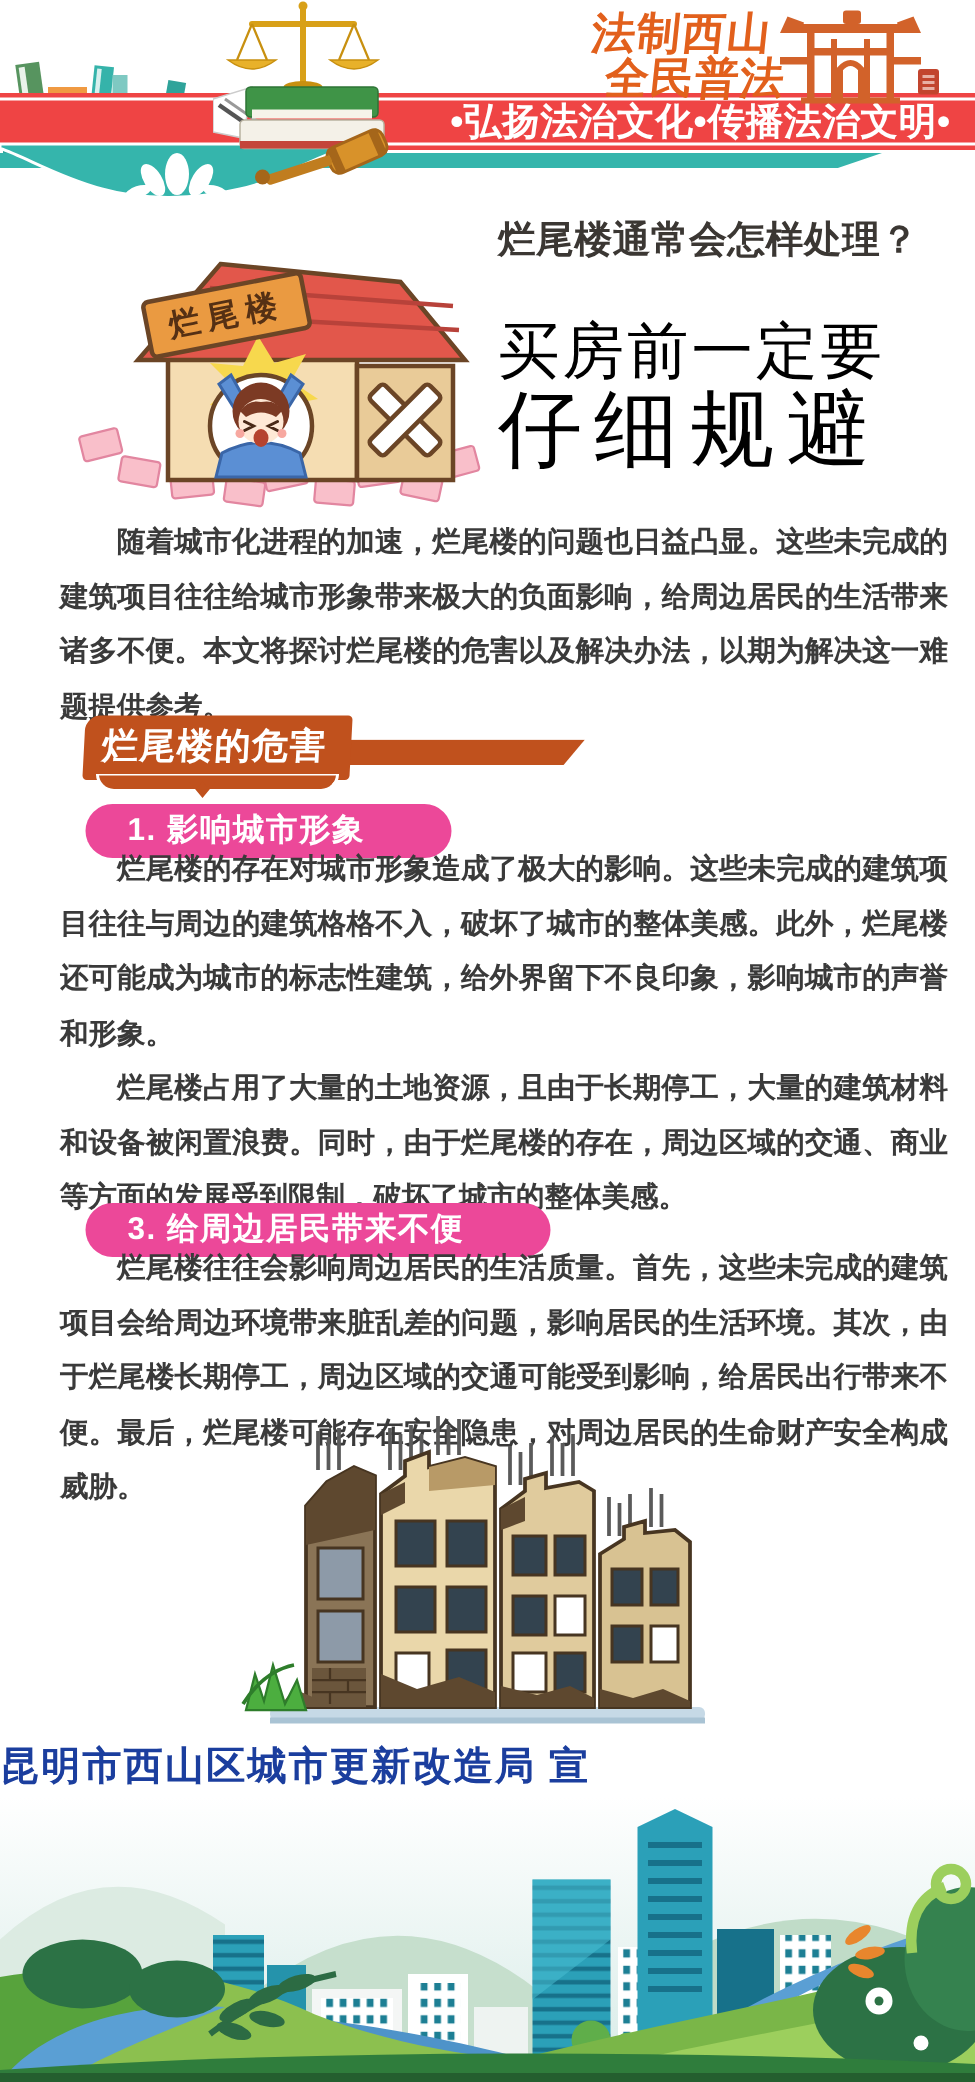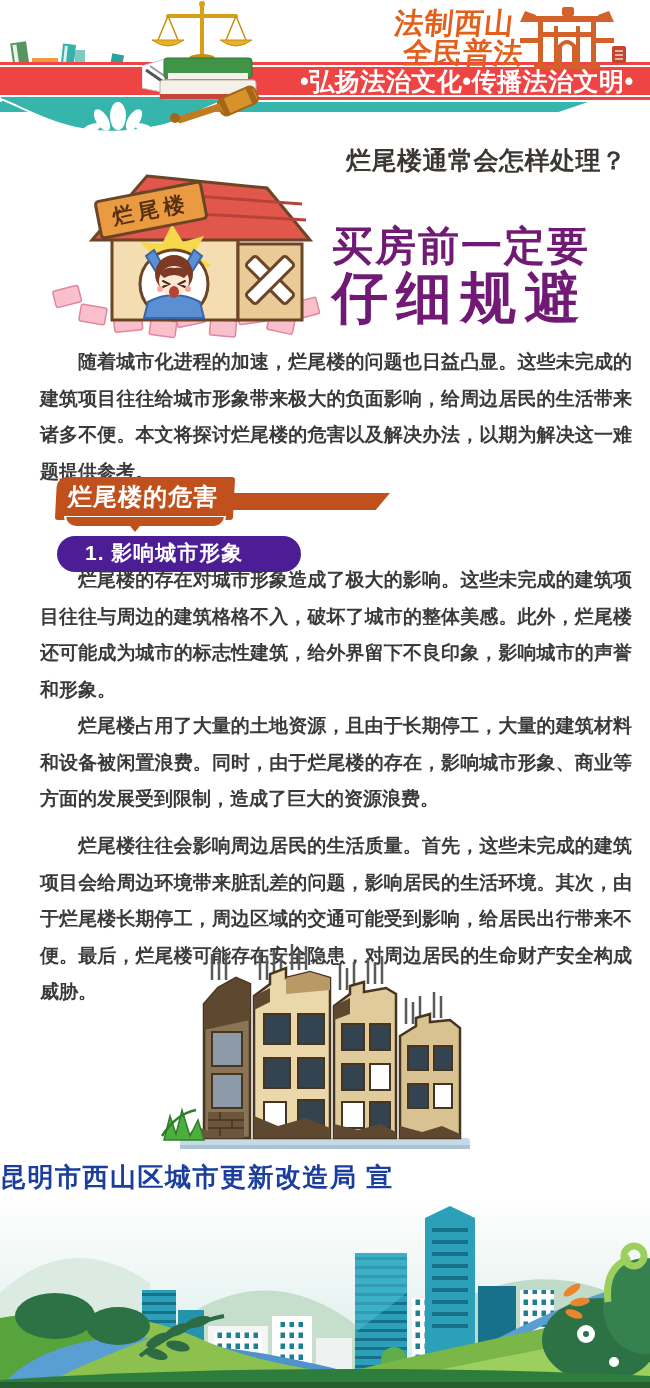--- a/index.html
+++ b/index.html
@@ -22,22 +22,22 @@
          font-weight:900;font-size:29px;line-height:30px;transform:skewX(-6deg);letter-spacing:1px;}
   .brand .l1{margin-right:12px;}
 
   
   .house-illo{position:absolute;left:52px;top:138px;width:285px;height:202px;}
   .house-sign{position:absolute;left:44px;top:52px;width:104px;height:34px;background:#ea9a41;
               border:3px solid #6b4526;border-radius:5px;transform:rotate(-11deg);
               color:#553014;font-weight:900;font-size:21px;letter-spacing:5px;
               display:flex;align-items:center;justify-content:center;}
   .q-block{position:absolute;left:332px;top:144px;color:#3b3733;font-size:25px;font-weight:900;
-           line-height:33px;letter-spacing:0.5px;white-space:nowrap;margin-left:14px;}
-  .headline{position:absolute;left:332px;top:224px;color:#701a75;font-weight:700;line-height:1.08;}
+           line-height:33px;letter-spacing:0.5px;white-space:nowrap;}
+  .headline{position:absolute;left:332px;top:212px;color:#000000;font-weight:400;line-height:1.08;}
   .headline .h1{font-size:41px;letter-spacing:2px;white-space:nowrap;}
   .headline .h2{font-size:56px;letter-spacing:8px;white-space:nowrap;}
 
   
   .para{position:absolute;left:40px;width:592px;color:#3a3a3a;font-size:19px;line-height:36.5px;
         font-weight:700;text-align:justify;text-indent:2em;}
   .intro{top:344px;}
   .body1{top:562px;}
   .body2{top:708px;}
   .body3{top:828px;}
@@ -48,21 +48,21 @@
                clip-path:polygon(0 0,100% 0,93% 100%,0 100%);}
   .ribbon-main{position:absolute;left:0;top:0;background:#c0511d;color:#fff;font-size:24px;
                font-weight:900;padding:4px 16px 7px 12px;border-radius:10px 3px 3px 3px;
                transform:skewX(-3deg);letter-spacing:1px;white-space:nowrap;}
   .ribbon-trim{position:absolute;left:8px;top:39px;width:158px;height:9px;background:#c0511d;
                border:2px solid #fff;border-top-width:1px;border-radius:0 0 12px 12px;}
   .ribbon-leaf{position:absolute;left:66px;top:44px;width:26px;height:11px;background:#c0511d;
                clip-path:polygon(50% 100%,15% 0,33% 45%,50% 0,67% 45%,85% 0);}
 
   
-  .pill{position:absolute;left:57px;background:#4c1d95;color:#fff;font-size:21px;font-weight:900;
+  .pill{position:absolute;left:57px;background:#ec4899;color:#fff;font-size:21px;font-weight:900;
         padding:3px 58px 5px 28px;border-radius:20px;letter-spacing:1px;white-space:nowrap;}
   .pill1{top:536px;}
   .pill2{top:682px;}
   .pill3{top:802px;}
 
   
   .ruin{position:absolute;left:158px;top:944px;}
   .credit{position:absolute;left:0;top:1160px;width:650px;color:#1b3e9e;
           font-size:26px;font-weight:900;letter-spacing:1.5px;}
   .skyline{position:absolute;left:0;top:1198px;}
@@ -243,22 +243,23 @@
   <div class="ribbon">
     <div class="ribbon-tail"></div>
     <div class="ribbon-main">烂尾楼的危害</div>
     <div class="ribbon-trim"></div>
     <div class="ribbon-leaf"></div>
   </div>
 
   <div class="pill pill1">1. 影响城市形象</div>
   <div class="para body1">烂尾楼的存在对城市形象造成了极大的影响。这些未完成的建筑项目往往与周边的建筑格格不入，破坏了城市的整体美感。此外，烂尾楼还可能成为城市的标志性建筑，给外界留下不良印象，影响城市的声誉和形象。</div>
 
-  <div class="para body2">烂尾楼占用了大量的土地资源，且由于长期停工，大量的建筑材料和设备被闲置浪费。同时，由于烂尾楼的存在，影响城市形象、商业等方面的发展受到限制，造成了巨大的资源浪费。</div>
-
+  <div class="para body2">烂尾楼占用了大量的土地资源，且由于长期停工，大量的建筑材料和设备被闲置浪费。同时，由于烂尾楼的存在，周边区域的交通、商业等方面的发展受到限制，破坏了城市的整体美感。</div>
+
+  <div class="pill pill3">3. 给周边居民带来不便</div>
   <div class="para body3">烂尾楼往往会影响周边居民的生活质量。首先，这些未完成的建筑项目会给周边环境带来脏乱差的问题，影响居民的生活环境。其次，由于烂尾楼长期停工，周边区域的交通可能受到影响，给居民出行带来不便。最后，烂尾楼可能存在安全隐患，对周边居民的生命财产安全构成威胁。</div>
 
   <svg class="ruin" width="334" height="212" viewBox="0 0 334 212">
     <rect x="22" y="194" width="290" height="9" rx="4" fill="#c6d9e6"></rect>
     <rect x="22" y="201" width="290" height="4" fill="#a9c3d4"></rect>
 
     <g stroke="#5a5a5a" stroke-width="2.5">
       <path d="M54,36 V10 M61,36 V14 M68,36 V8"></path>
       <path d="M102,36 V8 M109,36 V12 M116,36 V6 M123,36 V12"></path>
       <path d="M134,26 V0 M141,26 V6 M148,26 V2"></path>

